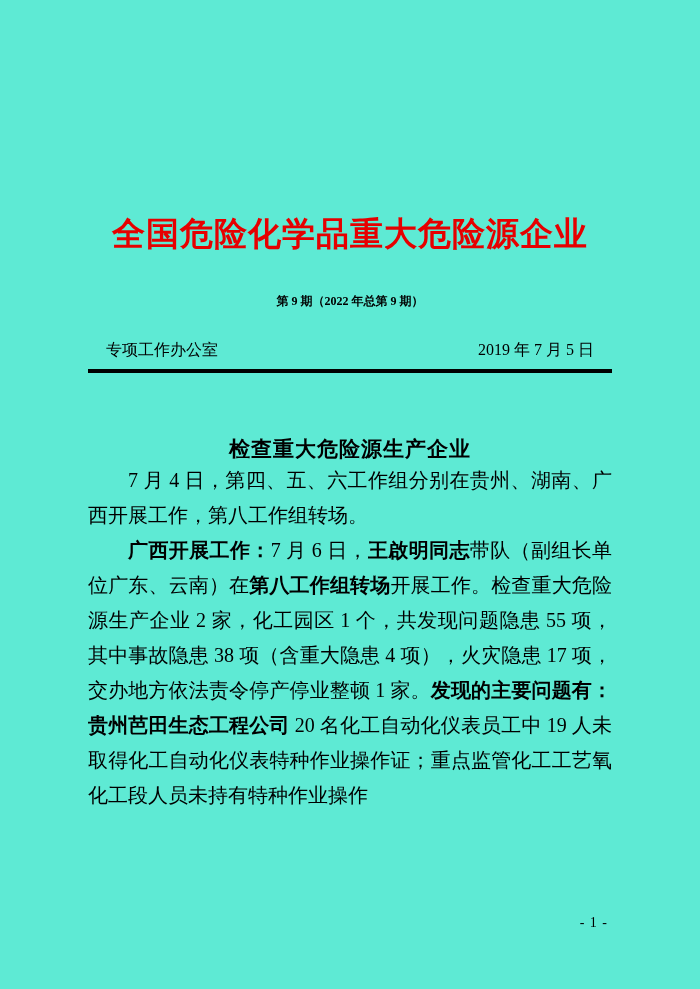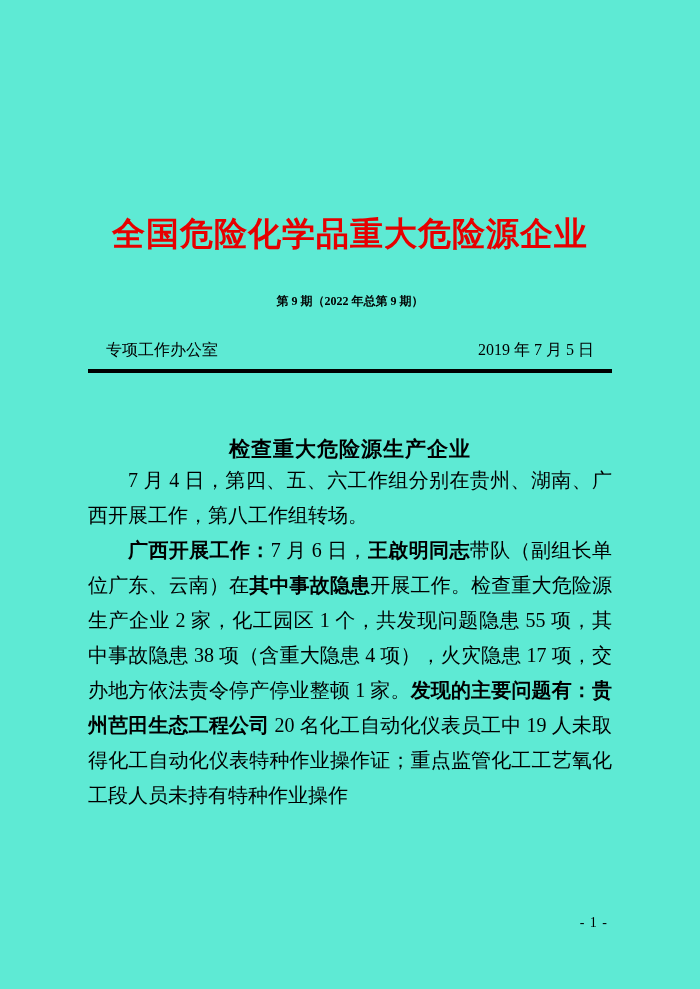--- a/index.html
+++ b/index.html
@@ -91,18 +91,18 @@
     <span class="office">专项工作办公室</span>
     <span class="date">2019 年 7 月 5 日</span>
   </div>
 
   <div class="masthead-rule"></div>
 
   <h2 class="section-title">检查重大危险源生产企业</h2>
 
   <div class="body-text">
       <p><span>7 月 4 日，第四、五、六工作组分别在贵州、湖南、广西开展工作，第八工作组转场。</span></p>
-      <p><span class="b">广西开展工作：</span><span>7 月 6 日，</span><span class="b">王啟明同志</span><span>带队（副组长单位广东、云南）在</span><span class="b">其中事故隐患</span><span>开展工作。检查重大危险源生产企业 2 家，化工园区 1 个，共发现问题隐患 55 项，其中事故隐患 38 项（含重大隐患 4 项），火灾隐患 17 项，交办地方依法责令停产停业整顿 1 家。</span><span class="b">发现的主要问题有：贵州芭田生态工程公司</span><span> 20 名化工自动化仪表员工中 19 人未取得化工自动化仪表特种作业操作证；重点监管化工工艺氧化工段人员未持有特种作业操作</span></p>
+      <p><span class="b">广西开展工作：</span><span>7 月 6 日，</span><span class="b">王啟明同志</span><span>带队（副组长单位广东、云南）在</span><span class="b">第八工作组转场</span><span>开展工作。检查重大危险源生产企业 2 家，化工园区 1 个，共发现问题隐患 55 项，其中事故隐患 38 项（含重大隐患 4 项），火灾隐患 17 项，交办地方依法责令停产停业整顿 1 家。</span><span class="b">发现的主要问题有：贵州芭田生态工程公司</span><span> 20 名化工自动化仪表员工中 19 人未取得化工自动化仪表特种作业操作证；重点监管化工工艺氧化工段人员未持有特种作业操作</span></p>
     </div>
 
   <div class="page-number">- 1 -</div>
 
 </div>
 
 </body></html>

